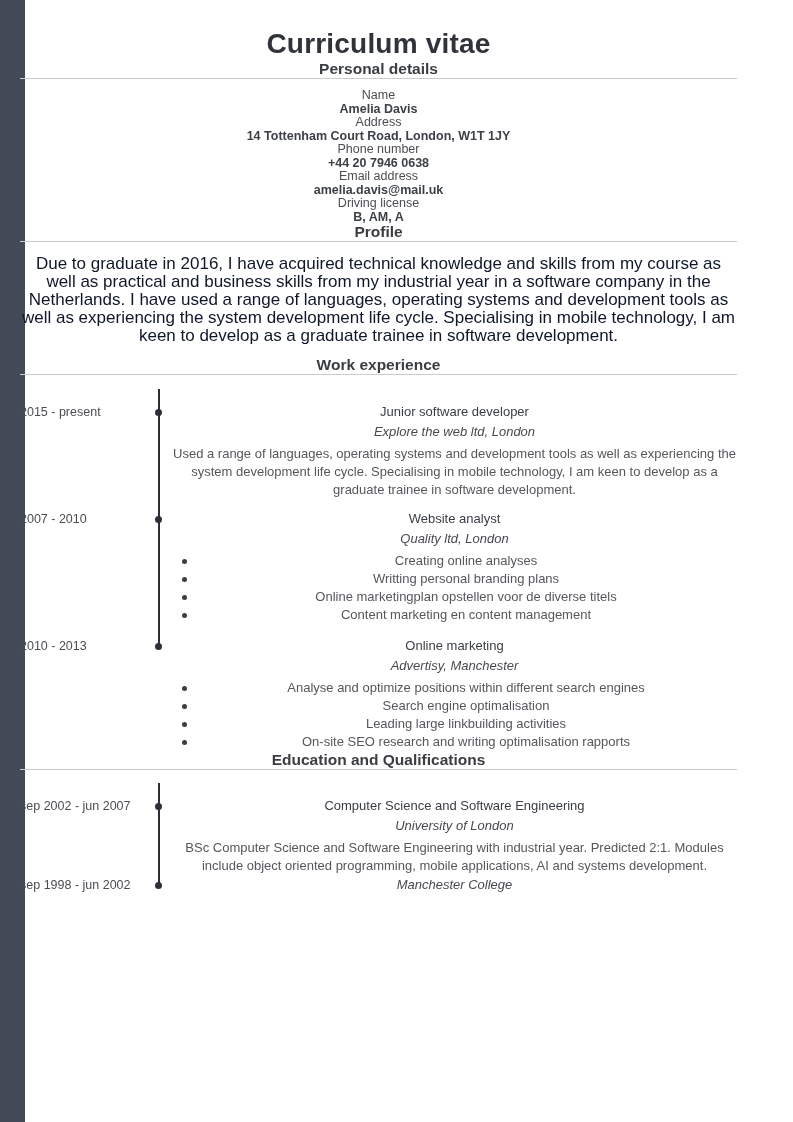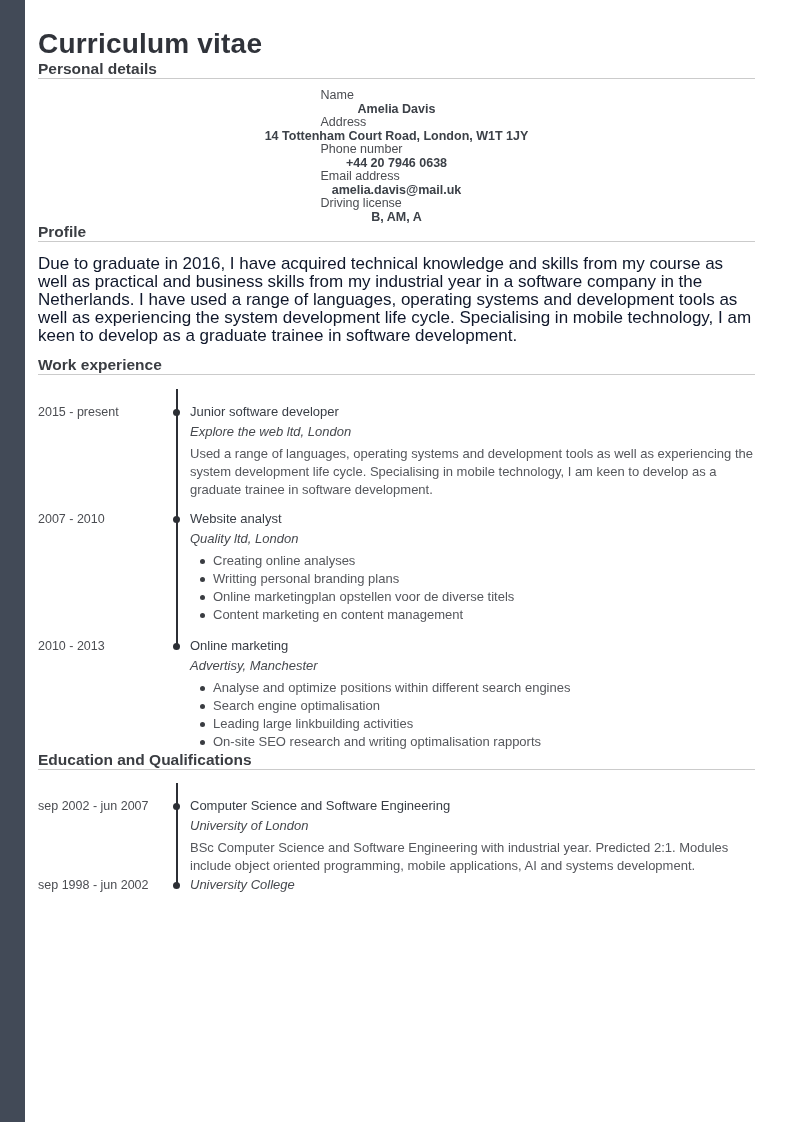--- a/index.html
+++ b/index.html
@@ -10,22 +10,23 @@
     color: #55575c;
     position: relative;
     overflow: hidden;
   }
   .side-strip {
     position: absolute; left: 0; top: 0;
     width: 25px; height: 1122px;
     background: #424a57;
   }
   .content {
-    position: absolute; left: 38px; top: 0;
+    position: absolute; left: 20px; top: 0;
     width: 717px;
+    text-align: center;
   }
   h1.cv-title {
     margin: 28px 0 0 0;
     font-size: 28px; line-height: 32px;
     font-weight: bold; color: #30333a;
     letter-spacing: 0.2px;
   }
   h2.section-heading {
     margin: 0; font-size: 15.5px; line-height: 18px;
     font-weight: bold; color: #3a3d42;
@@ -193,19 +194,19 @@
 
       <div class="tl-entry gap-c">
         <span class="tl-date">sep 2002 - jun 2007</span>
         <div class="tl-title">Computer Science and Software Engineering</div>
         <div class="tl-subtitle">University of London</div>
         <p class="tl-desc">BSc Computer Science and Software Engineering with industrial year. Predicted 2:1. Modules include object oriented programming, mobile applications, AI and systems development.</p>
       </div>
 
       <div class="tl-entry tl-last">
         <span class="tl-date">sep 1998 - jun 2002</span>
-        <div class="tl-subtitle">University College</div>
+        <div class="tl-subtitle">Manchester College</div>
       </div>
 
     </div>
   </section>
 
 </div>
 
 </body></html>

